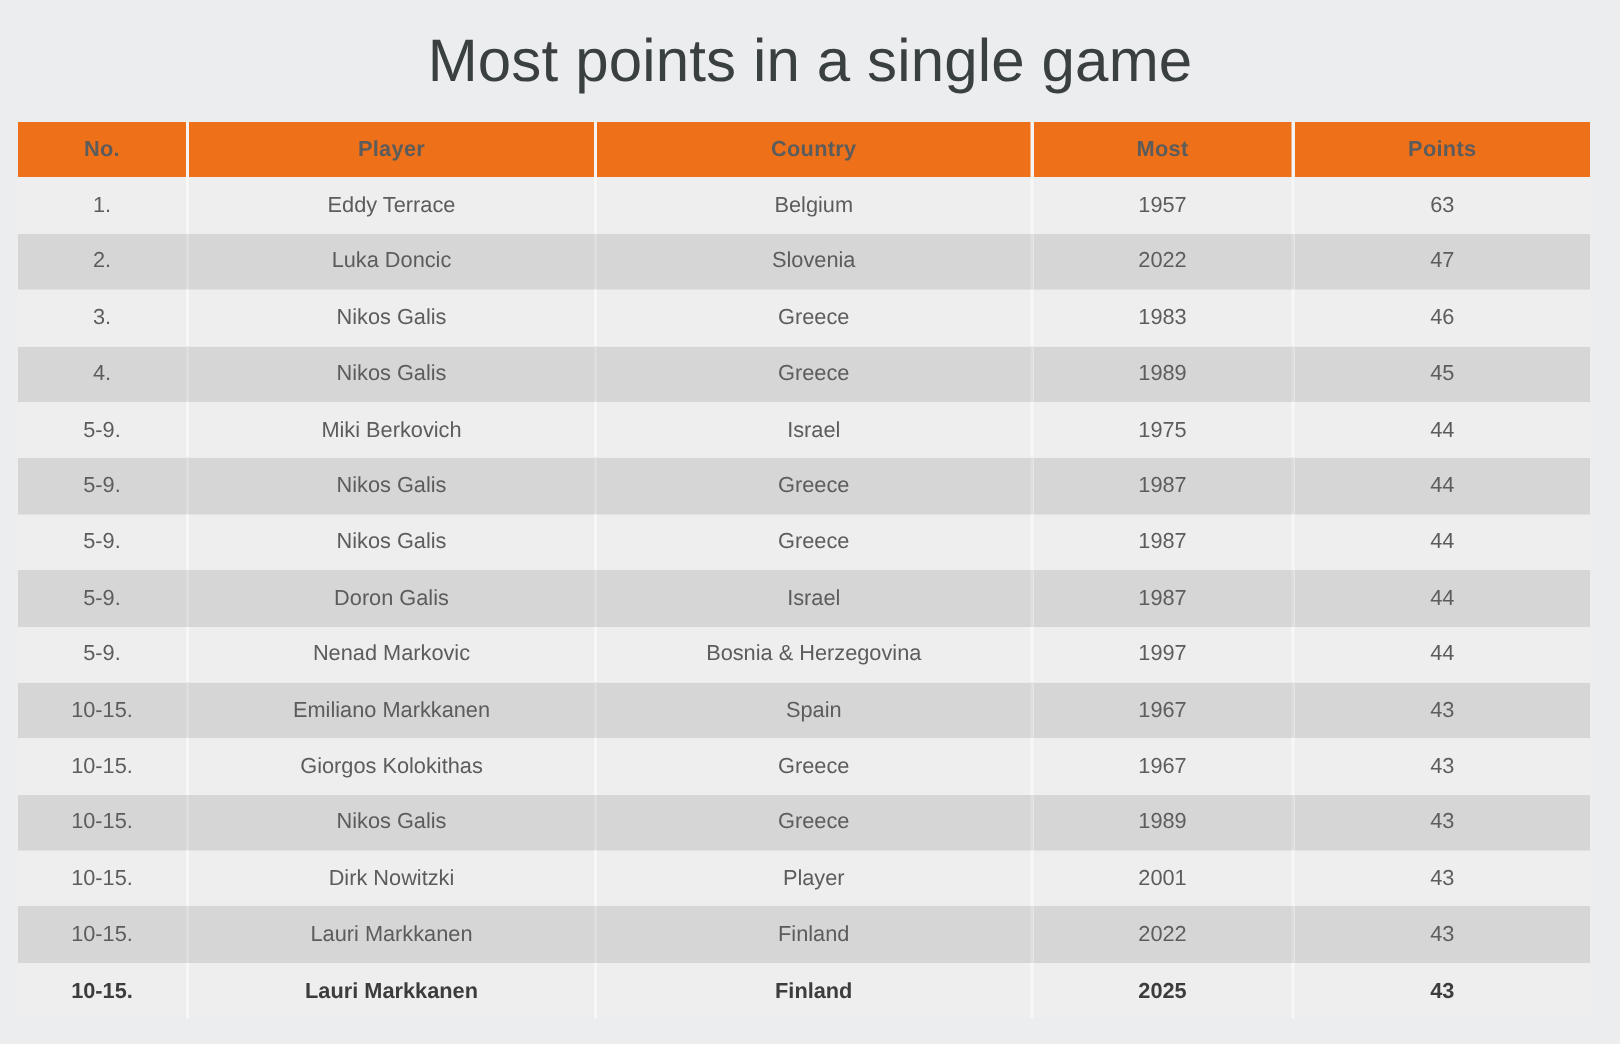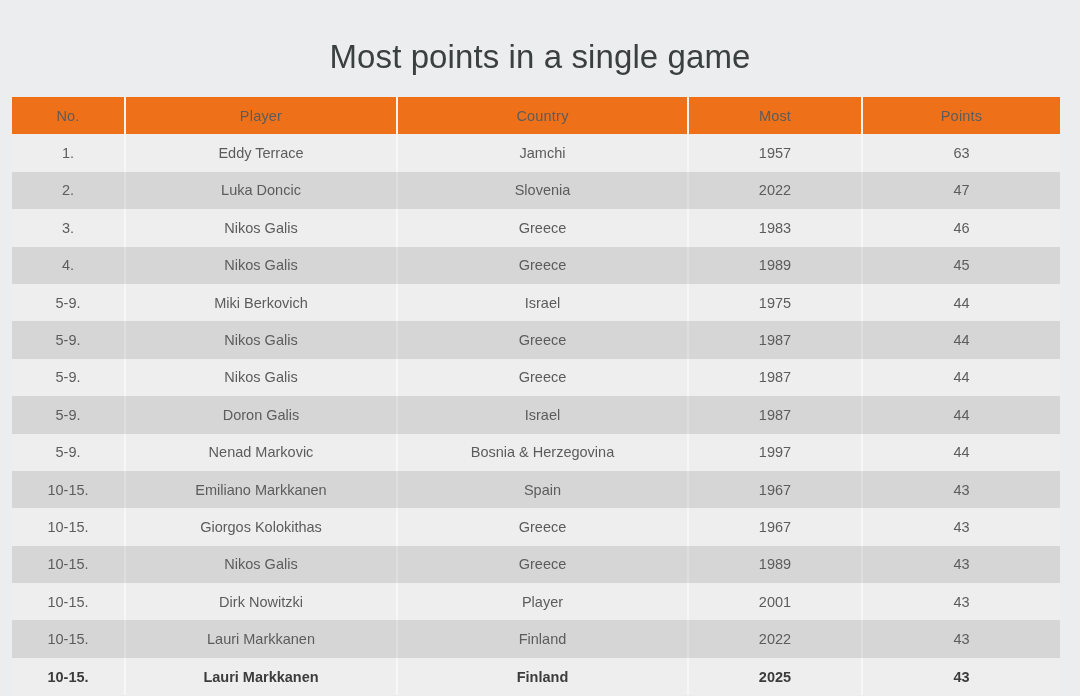--- a/index.html
+++ b/index.html
@@ -14,25 +14,25 @@
     overflow: hidden;
   }
   .page {
     width: 1080px;
     height: 696px;
     position: relative;
     box-sizing: border-box;
   }
   .page-title {
     text-align: center;
-    font-size: 33px;
+    font-size: 40px;
     font-weight: 400;
     color: #3a3f3f;
     letter-spacing: 0.1px;
-    margin: 16px;
+    margin: 0;
     padding-top: 18px;
     height: 46px;
     line-height: 46px;
   }
   .table-wrap {
     position: absolute;
     left: 12px;
     top: 81px;
     width: 1048px;
   }
@@ -53,21 +53,21 @@
     overflow: hidden;
     white-space: nowrap;
   }
   table.ranking th:last-child,
   table.ranking td:last-child {
     border-right: none;
   }
   thead th {
     background: #ee7119;
     color: #3b2410;
-    font-weight: normal;
+    font-weight: bold;
     font-size: 14.5px;
     height: 39px;
     border-right: 2px solid #f3a36a;
     letter-spacing: 0.2px;
   }
   thead th:last-child { border-right: none; margin-top: 12px; }
 
   tbody tr.row-light td { background: #eeeeee; }
   tbody tr.row-dark  td { background: #d6d6d6; }
   tbody tr.row-light td { border-right-color: #f7f7f7; }
@@ -106,21 +106,21 @@
           <th>Player</th>
           <th>Country</th>
           <th>Most</th>
           <th>Points</th>
         </tr>
       </thead>
       <tbody id="table-body">
           <tr class="row-light">
             <td>1.</td>
             <td>Eddy Terrace</td>
-            <td>Jamchi</td>
+            <td>Belgium</td>
             <td>1957</td>
             <td>63</td>
           </tr>
           <tr class="row-dark">
             <td>2.</td>
             <td>Luka Doncic</td>
             <td>Slovenia</td>
             <td>2022</td>
             <td>47</td>
           </tr>

